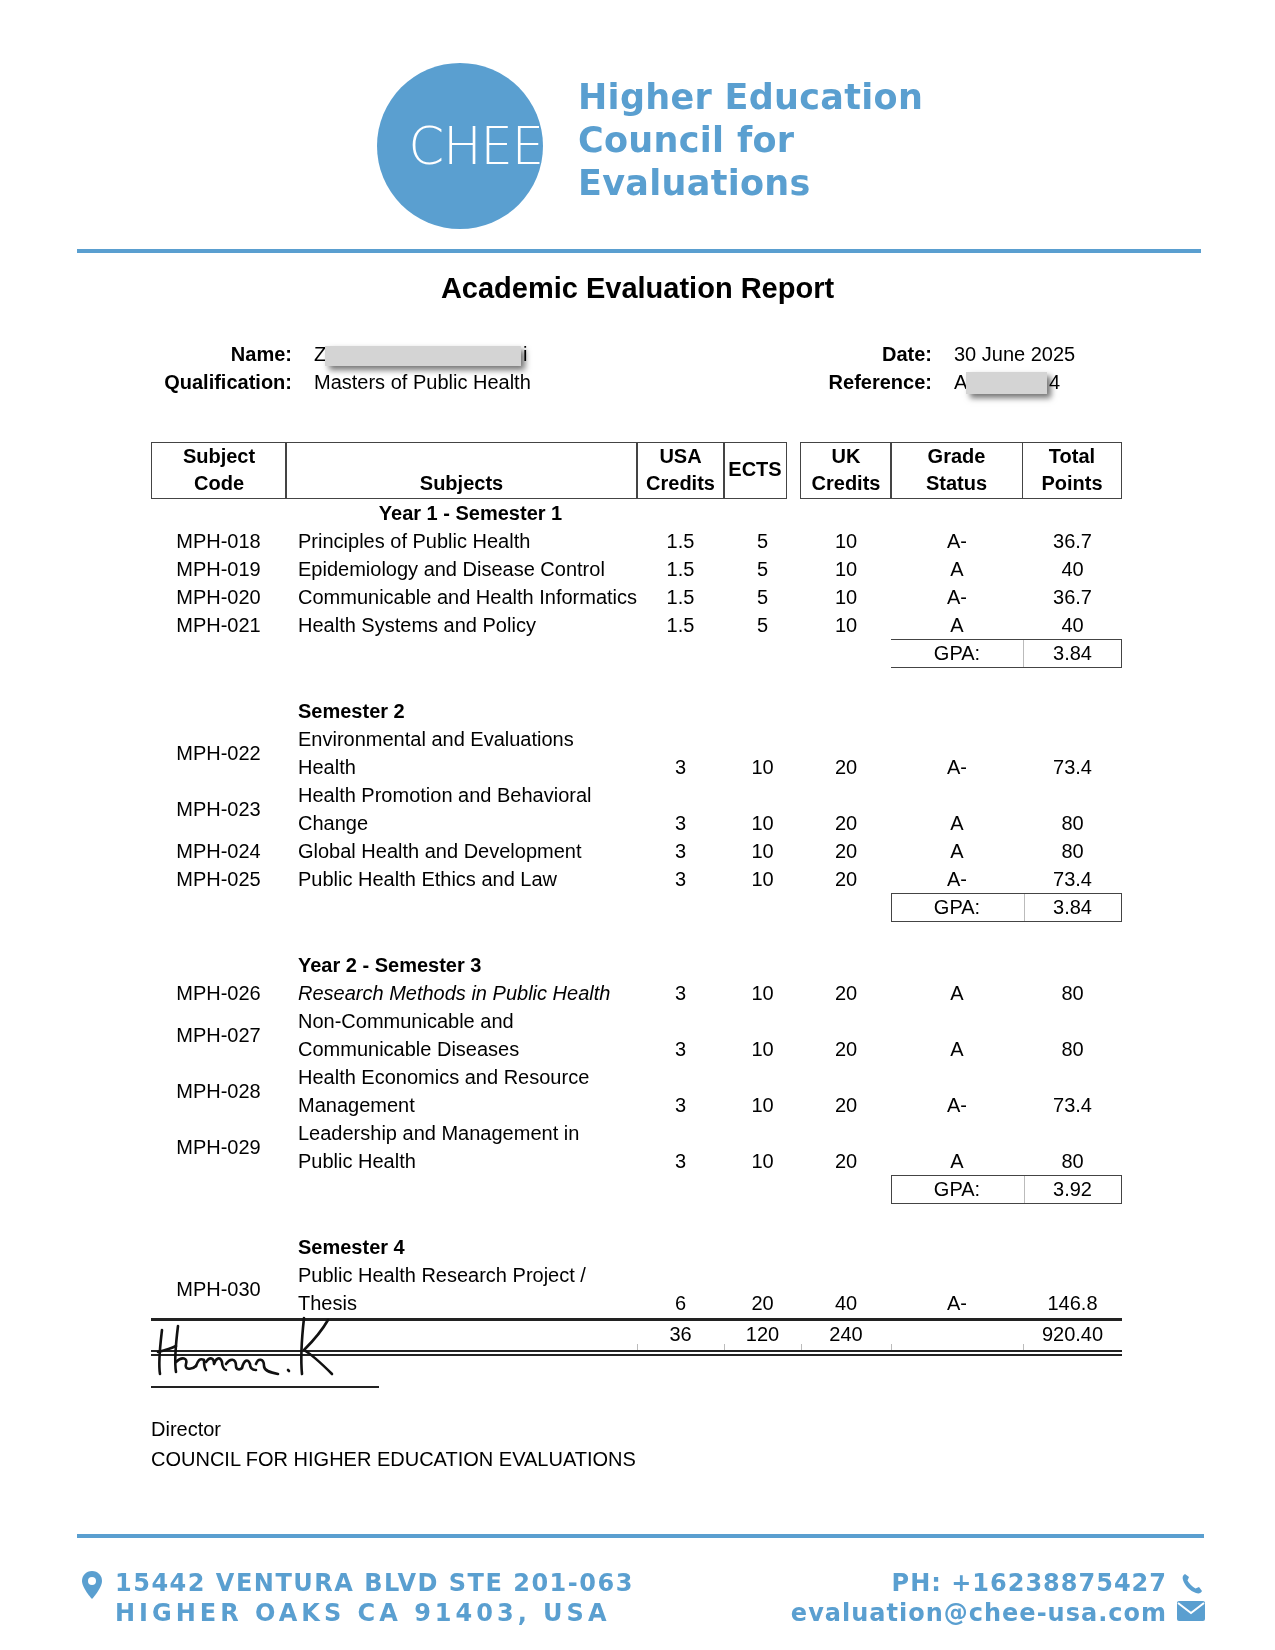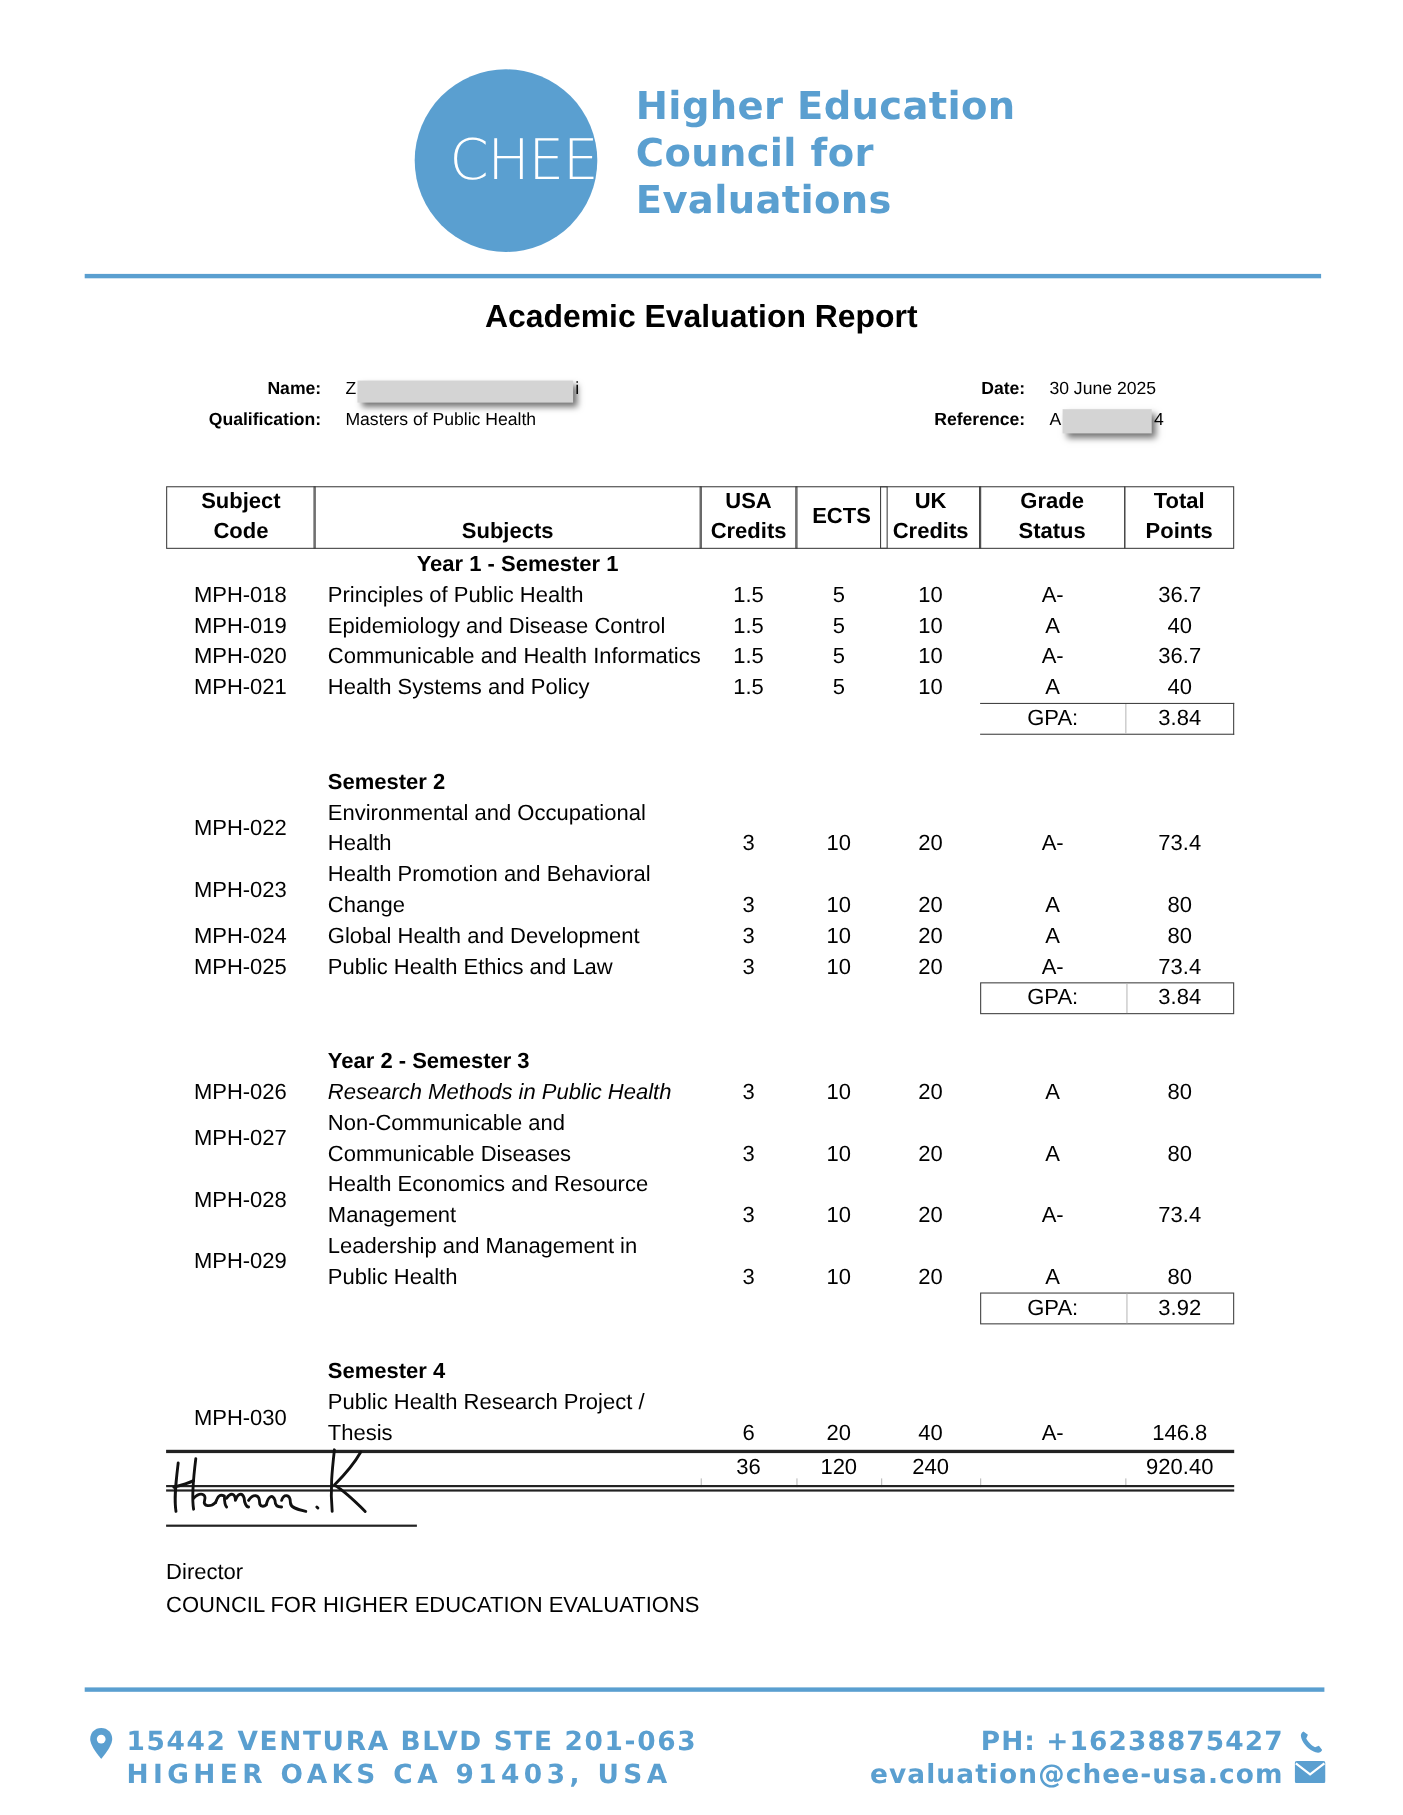--- a/index.html
+++ b/index.html
@@ -8,21 +8,21 @@
   .abs { position:absolute; }
   
   .logo-circle { left:377px; top:63px; width:166px; height:166px; border-radius:50%;
                  background:#5a9fd0; color:#fff; display:flex; align-items:center; justify-content:flex-end;
                  font-family:"DejaVu Sans", sans-serif; font-size:51px; font-weight:300; letter-spacing:-1px; }
   .org-name { left:578px; top:76px; color:#5a9fd0; font-family:"DejaVu Sans", sans-serif;
               font-weight:bold; font-size:35px; line-height:43px; letter-spacing:0.3px; }
   .rule { height:4px; background:#5a9fd0; }
   .title { left:0; width:1275px; top:272px; text-align:center; font-size:29px; font-weight:bold; }
   
-  .meta { font-size:16px; line-height:28px; }
+  .meta { font-size:20px; line-height:28px; }
   .meta-label { font-weight:bold; text-align:right; }
   .redact { background:#d4d4d4; box-shadow:4px 4px 6px rgba(0,0,0,0.55); }
   
   .tbl { left:151px; top:442px; width:971px; }
   .hdr { position:absolute; top:0; height:57px; border:1.5px solid #444; box-sizing:border-box;
          font-weight:bold; font-size:20px; line-height:27px; text-align:center; }
   .cell { position:absolute; font-size:20px; line-height:28px; height:28px; white-space:nowrap; }
   .c-code { left:0; width:135px; text-align:center; }
   .c-subj { left:147px; width:345px; text-align:left; }
   .c-usa { left:486px; width:87px; text-align:center; }
@@ -76,21 +76,21 @@
     <div>Subject</div>
     <div>Code</div>
   </div>
   <div class="hdr" style="left:134px; width:353px;">
     <div style="padding-top:27px;">Subjects</div>
   </div>
   <div class="hdr" style="left:485px; width:89px;">
     <div>USA</div>
     <div>Credits</div>
   </div>
-  <div class="hdr" style="left:572px; width:84px;">
+  <div class="hdr" style="left:572px; width:64px;">
     <div style="padding-top:13px;">ECTS</div>
   </div>
   <div class="hdr" style="left:649px; width:92px;">
     <div>UK</div>
     <div>Credits</div>
   </div>
   <div class="hdr" style="left:739px; width:133px;">
     <div>Grade</div>
     <div>Status</div>
   </div>
@@ -127,21 +127,21 @@
     <div class="cell c-uk" style="top: 169px;">10</div>
     <div class="cell c-grade" style="top: 169px;">A</div>
     <div class="cell c-total" style="top: 169px;">40</div>
     <div class="gpa-box open-sides" style="top: 197px;">
       <div class="gpa-divider"></div>
     </div>
     <div class="cell c-grade" style="top: 197px;">GPA:</div>
     <div class="cell c-total" style="top: 197px;">3.84</div>
     <div class="cell c-subj group-label" style="top: 255px;">Semester 2</div>
     <div class="cell c-code" style="top: 297px;">MPH-022</div>
-    <div class="cell c-subj" style="top: 283px;">Environmental and Occupational</div>
+    <div class="cell c-subj" style="top: 283px;">Environmental and Evaluations</div>
     <div class="cell c-subj" style="top: 311px;">Health</div>
     <div class="cell c-usa" style="top: 311px;">3</div>
     <div class="cell c-ects" style="top: 311px;">10</div>
     <div class="cell c-uk" style="top: 311px;">20</div>
     <div class="cell c-grade" style="top: 311px;">A-</div>
     <div class="cell c-total" style="top: 311px;">73.4</div>
     <div class="cell c-code" style="top: 353px;">MPH-023</div>
     <div class="cell c-subj" style="top: 339px;">Health Promotion and Behavioral</div>
     <div class="cell c-subj" style="top: 367px;">Change</div>
     <div class="cell c-usa" style="top: 367px;">3</div>

